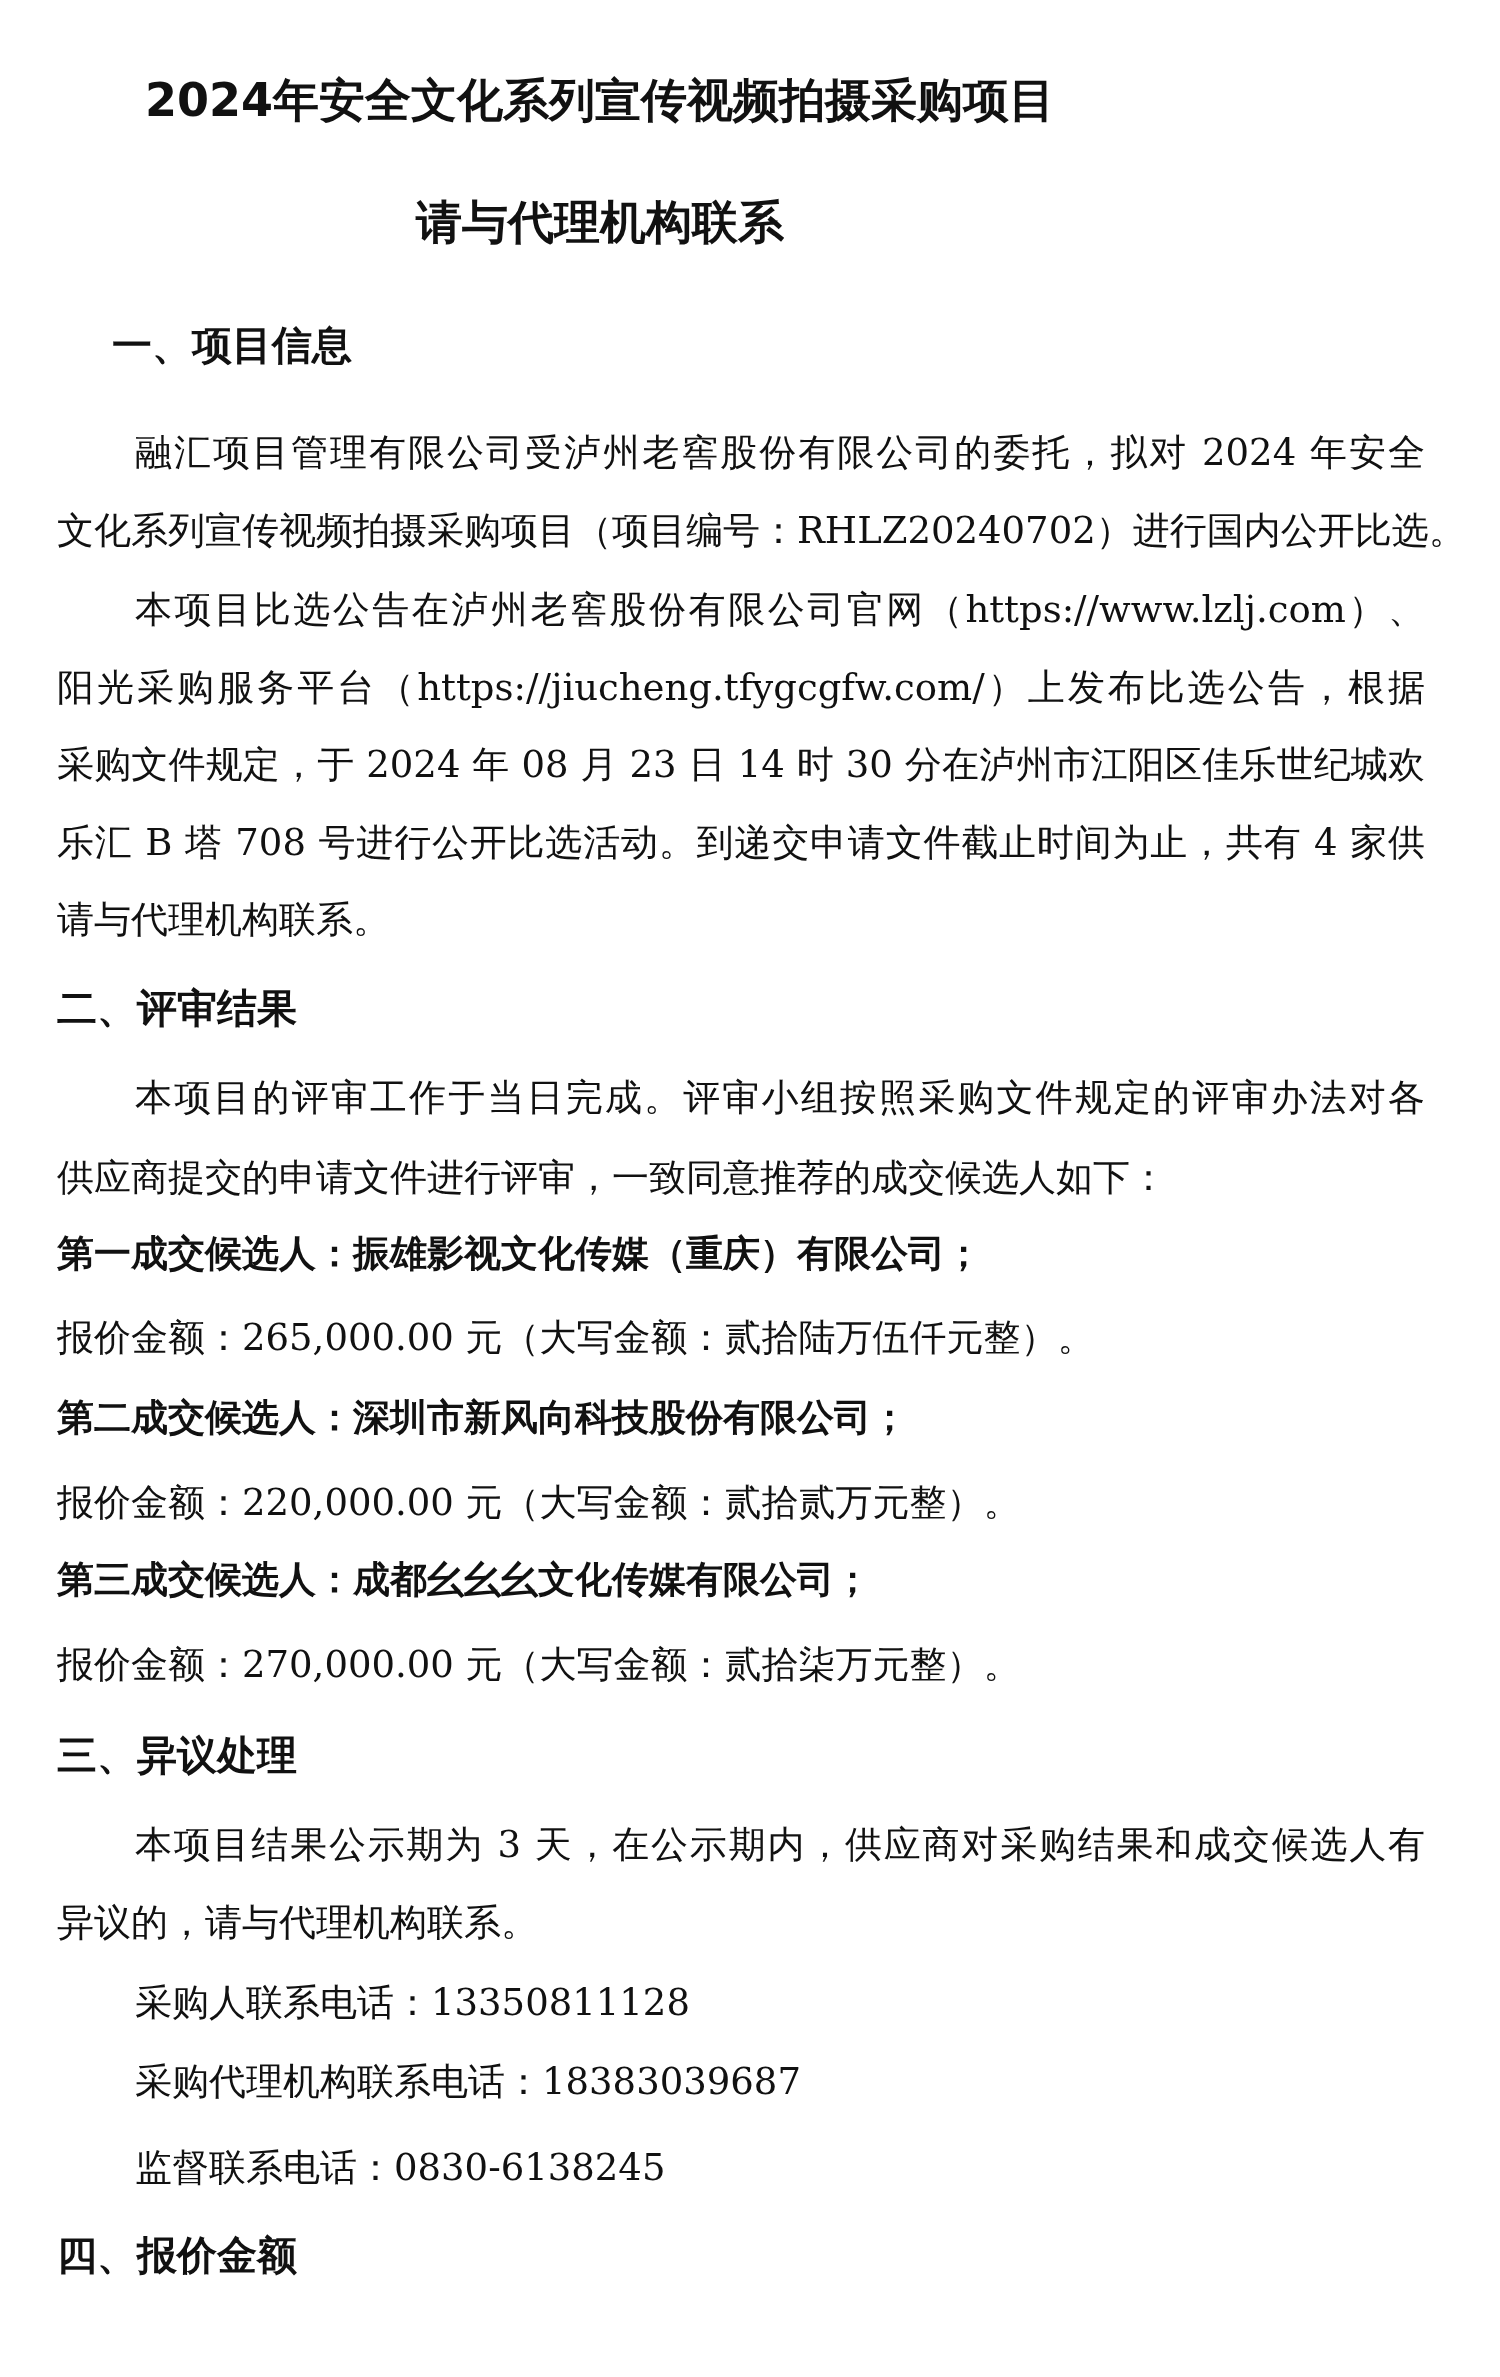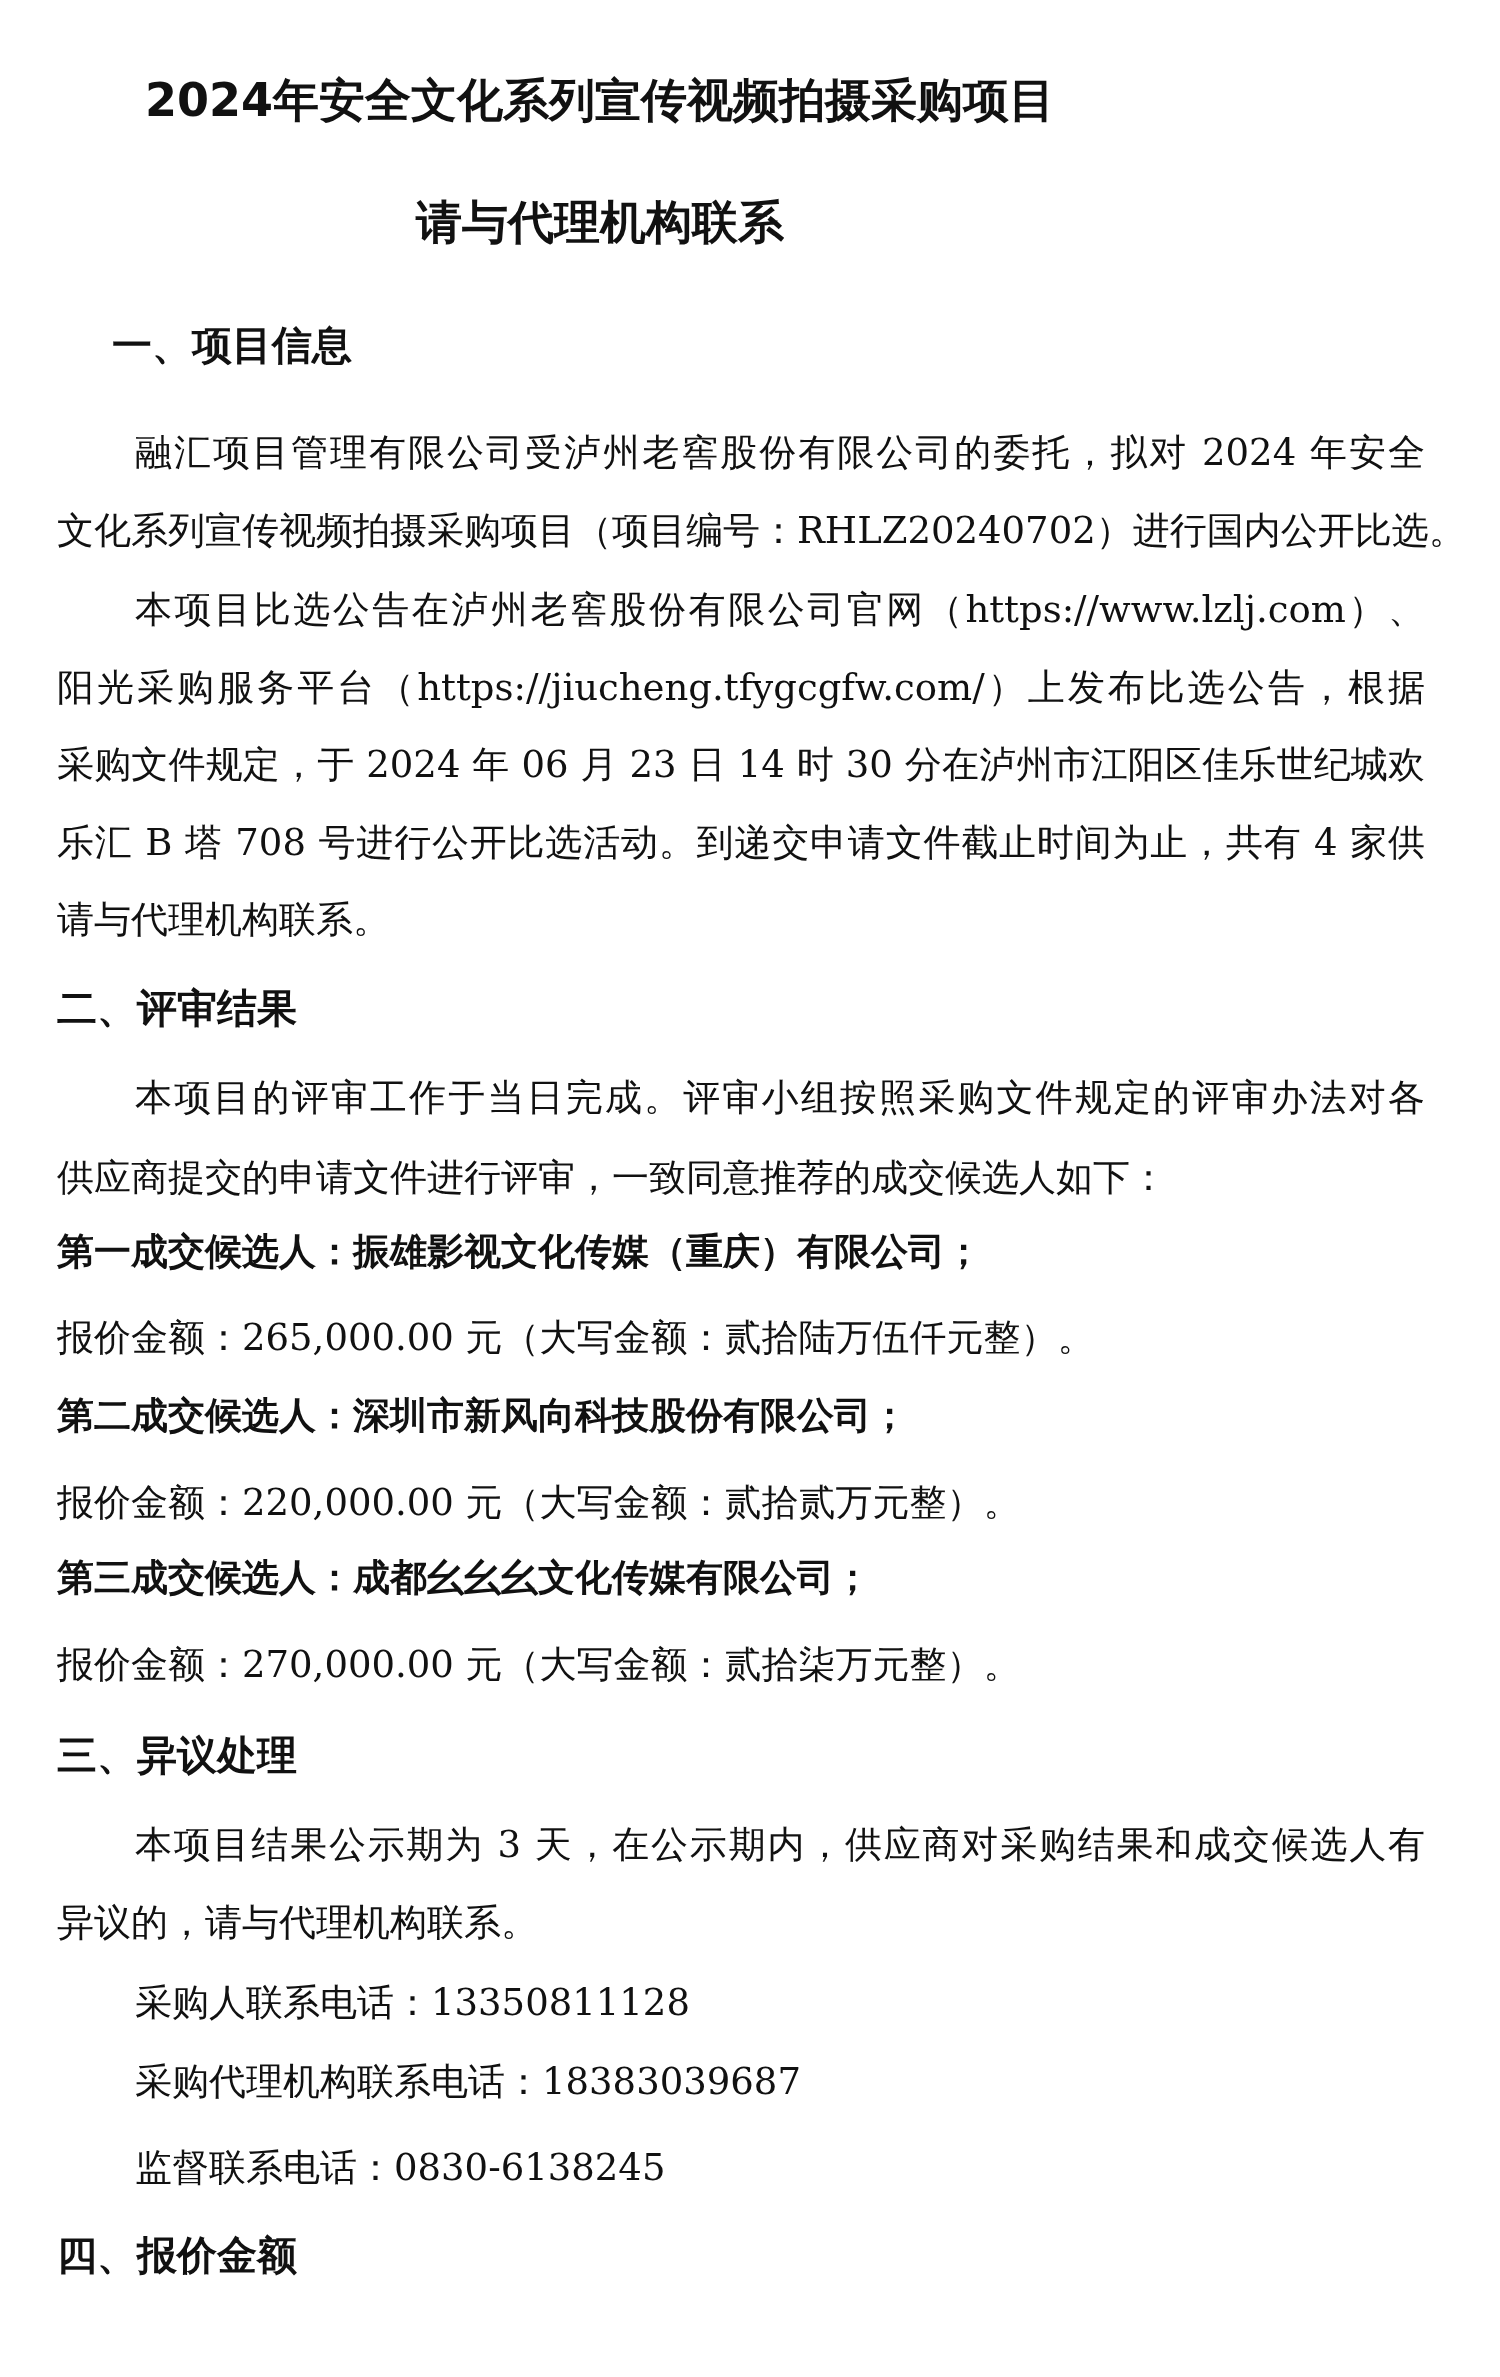--- a/index.html
+++ b/index.html
@@ -2,36 +2,36 @@
 <html><head>
 <meta charset="utf-8">
 <style>
   html, body { margin:0; padding:0; background:#ffffff; }
   body { width:1500px; height:2377px; position:relative; overflow:hidden; color:#111;
          font-family: "DejaVu Serif", "Liberation Serif", serif; }
   .ln { position:absolute; white-space:nowrap; font-size:37px; line-height:48px; transform:translateY(-24px); }
   .title { left:0; width:1200px; text-align:center; font-size:46px; font-weight:bold;
            font-family:"DejaVu Sans", sans-serif; }
   .h { font-size:40px; font-weight:bold; font-family:"DejaVu Sans", sans-serif; line-height:60px; transform:translateY(-30px); }
-  .b { font-weight:bold; font-family:Liberation Mono, monospace; font-size:37px;text-align:center; }
+  .b { font-weight:bold; font-family:Liberation Sans, sans-serif; font-size:37px;text-align:center; }
   .just { text-align:justify; text-align-last:justify; }
 </style>
 </head>
 <body>
 
 <div>
   <div class="ln title" style="top:100px">2024年安全文化系列宣传视频拍摄采购项目</div>
   <div class="ln title" style="top:222px">请与代理机构联系</div>
 
   <div class="ln h" style="top:345px;left:112px">一、项目信息</div>
   <div class="ln just" style="top:453px;left:135px;width:1290px">融汇项目管理有限公司受泸州老窖股份有限公司的委托，拟对 2024 年安全</div>
   <div class="ln just" style="top:531px;left:57px;width:1368px">文化系列宣传视频拍摄采购项目（项目编号：RHLZ20240702）进行国内公开比选。</div>
   <div class="ln just" style="top:610px;left:135px;width:1290px">本项目比选公告在泸州老窖股份有限公司官网（https://www.lzlj.com）、</div>
   <div class="ln just" style="top:688px;left:57px;width:1368px">阳光采购服务平台（https://jiucheng.tfygcgfw.com/）上发布比选公告，根据</div>
-  <div class="ln just" style="top:765px;left:57px;width:1368px">采购文件规定，于 2024 年 06 月 23 日 14 时 30 分在泸州市江阳区佳乐世纪城欢</div>
+  <div class="ln just" style="top:765px;left:57px;width:1368px">采购文件规定，于 2024 年 08 月 23 日 14 时 30 分在泸州市江阳区佳乐世纪城欢</div>
   <div class="ln just" style="top:843px;left:57px;width:1368px">乐汇 B 塔 708 号进行公开比选活动。到递交申请文件截止时间为止，共有 4 家供</div>
   <div class="ln" style="top:920px;left:57px">请与代理机构联系。</div>
 
   <div class="ln h" style="top:1008px;left:57px">二、评审结果</div>
   <div class="ln just" style="top:1098px;left:135px;width:1290px">本项目的评审工作于当日完成。评审小组按照采购文件规定的评审办法对各</div>
   <div class="ln" style="top:1178px;left:57px">供应商提交的申请文件进行评审，一致同意推荐的成交候选人如下：</div>
 
   <div class="ln b" style="top:1254px;left:57px">第一成交候选人：振雄影视文化传媒（重庆）有限公司；</div>
   <div class="ln" style="top:1338px;left:57px">报价金额：265,000.00 元（大写金额：贰拾陆万伍仟元整）。</div>
   <div class="ln b" style="top:1418px;left:57px">第二成交候选人：深圳市新风向科技股份有限公司；</div>

